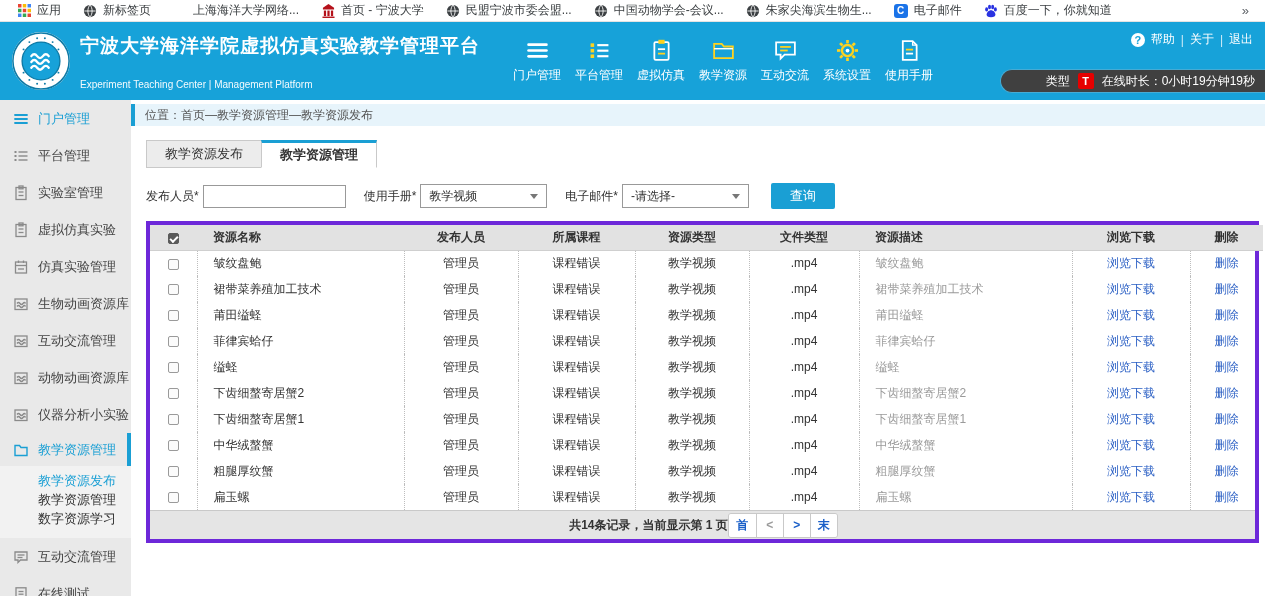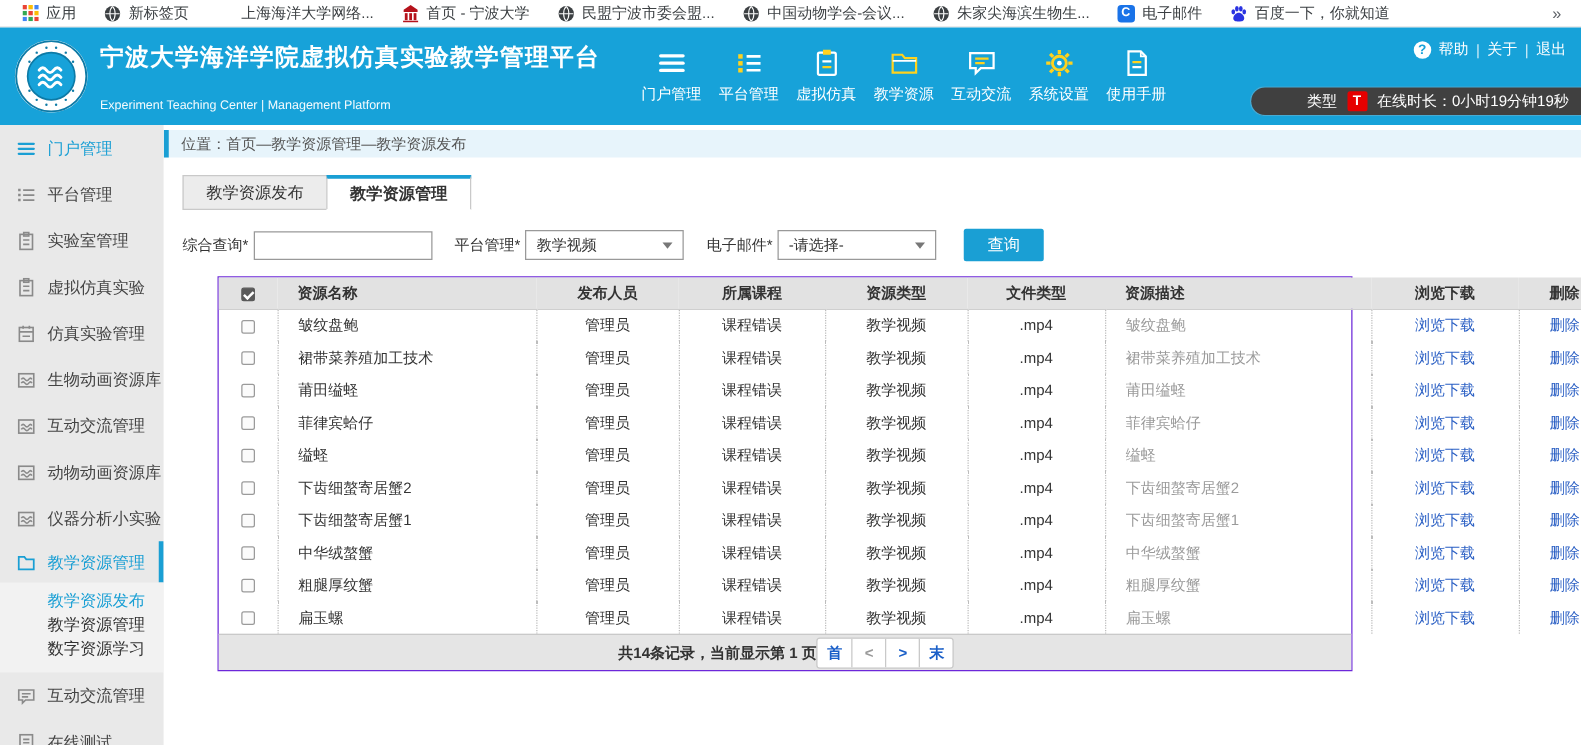--- a/index.html
+++ b/index.html
@@ -67,21 +67,21 @@
   .finput { width:143px; height:23px; border:1px solid #999; padding:0 5px; font-size:12px; outline:none; }
   .fselect { width:127px; height:24px; border:1px solid #999; background:#fff; display:flex;
     align-items:center; justify-content:space-between; padding:0 8px; cursor:pointer; }
   .caret { width:0; height:0; border-left:4px solid transparent; border-right:4px solid transparent;
     border-top:5px solid #777; }
   .gap { width:18px; }
   .search-btn { margin-left:22px; width:64px; height:26px; background:#1a9fd4; color:#fff;
     border:none; border-radius:2px; font-size:13px; cursor:pointer; font-family:inherit; }
 
   
-  .table-wrap { margin-top:12px; border:1px solid #6d28d9; width:908px;margin-left:28px; }
+  .table-wrap { margin-top:12px; border:4px solid #6d28d9; width:1113px; }
   table { width:100%; border-collapse:collapse; table-layout:fixed; font-size:12px; }
   thead tr { background:#e2e2e2; height:25px; }
   th { font-weight:bold; color:#333; border-bottom:1px solid #cfcfcf; }
   tbody td { height:26px; border-left:1px dotted #bdbdbd; overflow:hidden; white-space:nowrap; }
   tbody td:first-child { border-left:none; }
   .c-left { text-align:left; padding-left:16px; }
   .c-center { text-align:center; }
   .c-desc { text-align:left; padding-left:16px; color:#9a9a9a; }
   td a { color:#2a5fc4; cursor:pointer; text-decoration:none; }
   .checkbox { width:11px; height:11px; border:1px solid #9a9a9a; background:#fbfbfb;
@@ -477,24 +477,24 @@
   <div class="main">
     <div class="breadcrumb">位置：首页—教学资源管理—教学资源发布</div>
 
     <div class="content">
       <div class="tabs">
         <div class="tab">教学资源发布</div>
         <div class="tab active">教学资源管理</div>
       </div>
 
       <div class="filters">
-        <span class="flabel">综合查询*</span>
+        <span class="flabel">发布人员*</span>
         <input class="finput" value="" style="">
         <span class="gap"></span>
-        <span class="flabel">平台管理*</span>
+        <span class="flabel">使用手册*</span>
         <div class="fselect">
           <span>教学视频</span>
           <span class="caret"></span>
         </div>
         <span class="gap"></span>
         <span class="flabel">电子邮件*</span>
         <div class="fselect">
           <span>-请选择-</span>
           <span class="caret"></span>
         </div>

